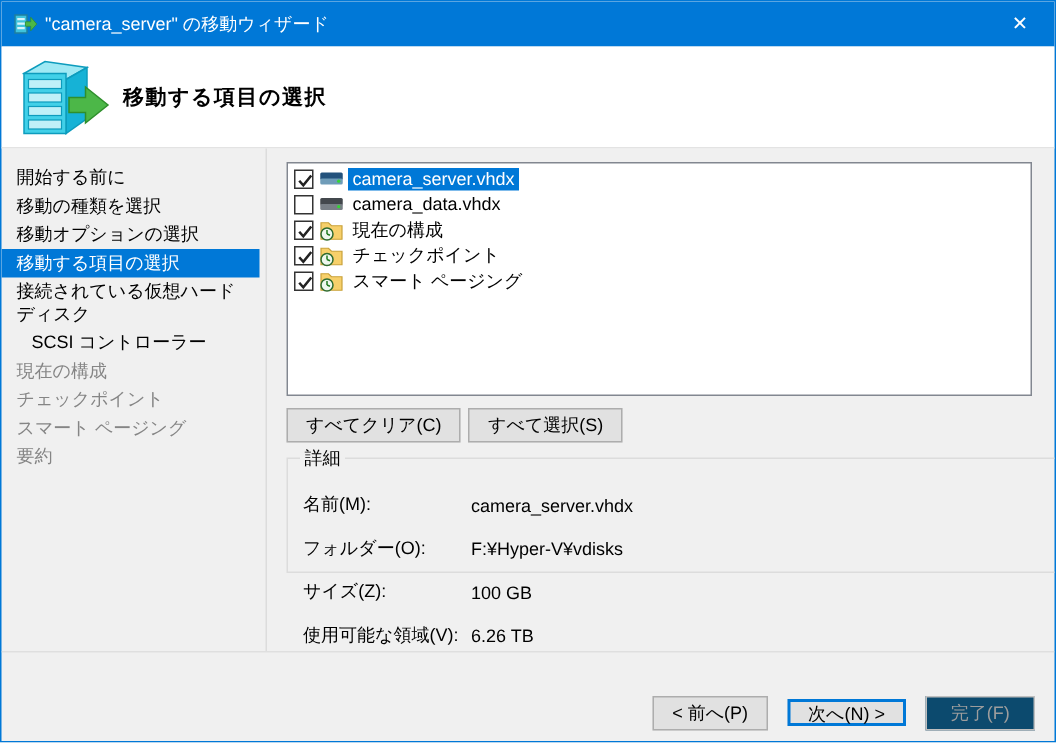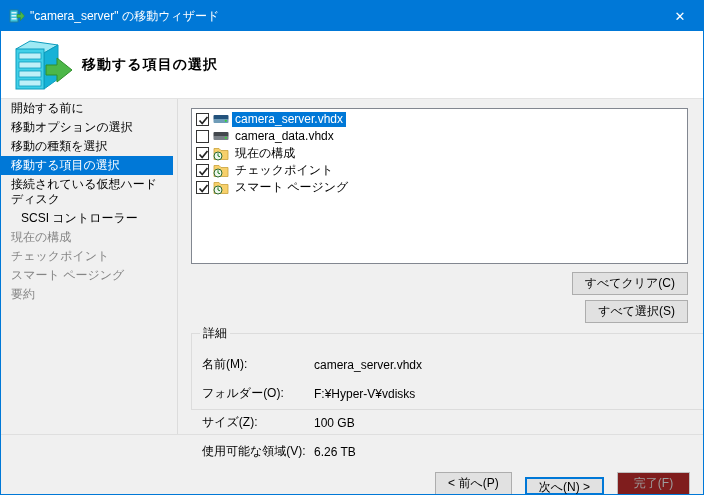--- a/index.html
+++ b/index.html
@@ -35,20 +35,21 @@
   }
   .header-icon { width:64px; height:60px; margin:2px 8px 0 9px; flex:0 0 auto; }
   .header-title { font-size:14px; font-weight:bold; letter-spacing:1px; }
 
   
   .body { display:flex; height:335px; }
 
   .sidebar {
     width:177px; flex:0 0 auto;
     border-right:1px solid #dcdcdc;
+    padding-top:10px;
   }
   .nav-item {
     padding:2px 6px 2px 10px;
     line-height:15px;
     cursor:default;
   }
   .nav-item.current { background:#0078d7; color:#fff; margin-right:4px; }
   .nav-item.sub { padding-left:20px; }
   .nav-item.upcoming { color:#858585; }
 
@@ -64,21 +65,21 @@
   .checkbox {
     width:13px; height:13px; background:#fff; border:1px solid #333;
     flex:0 0 auto; margin-right:4px; position:relative;
   }
   .checkbox svg { position:absolute; left:0; top:0; }
   .row-icon { width:16px; height:15px; flex:0 0 auto; margin-right:3px; }
   .row-label { padding:0 3px; line-height:15px; white-space:nowrap; }
   .row-label.selected { background:#0078d7; color:#fff; }
 
   .side-buttons {
-    width:497px; display:flex; flex-direction:column; align-items:flex-end;
+    width:497px; display:flex; flex-direction:row; align-items:flex-end;
     gap:5px; margin-top:8px;
   }
   .btn {
     min-width:73px; height:23px; padding:0 12px;
     background:#e1e1e1; border:1px solid #adadad;
     font-size:12px; font-family:inherit; color:#000; cursor:default;
   }
   .btn.wide { min-width:88px; }
 
   .groupbox {
@@ -90,25 +91,25 @@
     position:absolute; top:-8px; left:8px;
     background:#f0f0f0; padding:0 3px; line-height:14px;
   }
   .detail-row { display:flex; height:17px; align-items:center;margin-top:12px; }
   .detail-label { width:112px; flex:0 0 auto; }
   .detail-value { white-space:nowrap; }
 
   
   .footer {
     height:61px; border-top:1px solid #dfdfdf;
-    display:flex; justify-content:flex-end; align-items:flex-end;
+    display:flex; justify-content:flex-end; align-items:center;
     gap:13px; padding:21px 13px 0 0;
   }
   .btn.default { border:2px solid #0078d7; height:18px; margin-top:-1px; }
-  .btn:disabled { background:#7f1d1d; border-color:#bfbfbf; color:#9d9d9d; }
+  .btn:disabled { background:#0c4a6e; border-color:#bfbfbf; color:#9d9d9d; }
 </style>
 </head>
 <body>
 
 <div class="window">
 
   <div class="titlebar">
     <svg class="titlebar-icon" viewBox="0 0 16 16">
       <rect x="1" y="2" width="8" height="12" fill="#3fc3dd" stroke="#1f7f9e"></rect>
       <rect x="2.5" y="4" width="5" height="1.5" fill="#d7f4fa"></rect>
@@ -133,22 +134,22 @@
       <rect x="9" y="44" width="22" height="6" fill="#bff0f8" stroke="#0d9cbd" stroke-width="0.8"></rect>
       <polygon points="36,29 47,29 47,22 62,34 47,46 47,39 36,39" fill="#4cb748" stroke="#2f8f2c" stroke-width="1"></polygon>
     </svg>
     <div class="header-title">移動する項目の選択</div>
   </div>
 
   <div class="body">
 
     <div class="sidebar">
       <div class="nav-item">開始する前に</div>
+      <div class="nav-item">移動の種類を選択</div>
       <div class="nav-item">移動オプションの選択</div>
-      <div class="nav-item">移動の種類を選択</div>
       <div class="nav-item current">移動する項目の選択</div>
       <div class="nav-item">接続されている仮想ハード ディスク</div>
       <div class="nav-item sub">SCSI コントローラー</div>
       <div class="nav-item upcoming">現在の構成</div>
       <div class="nav-item upcoming">チェックポイント</div>
       <div class="nav-item upcoming">スマート ページング</div>
       <div class="nav-item upcoming">要約</div>
     </div>
 
     <div class="main">

